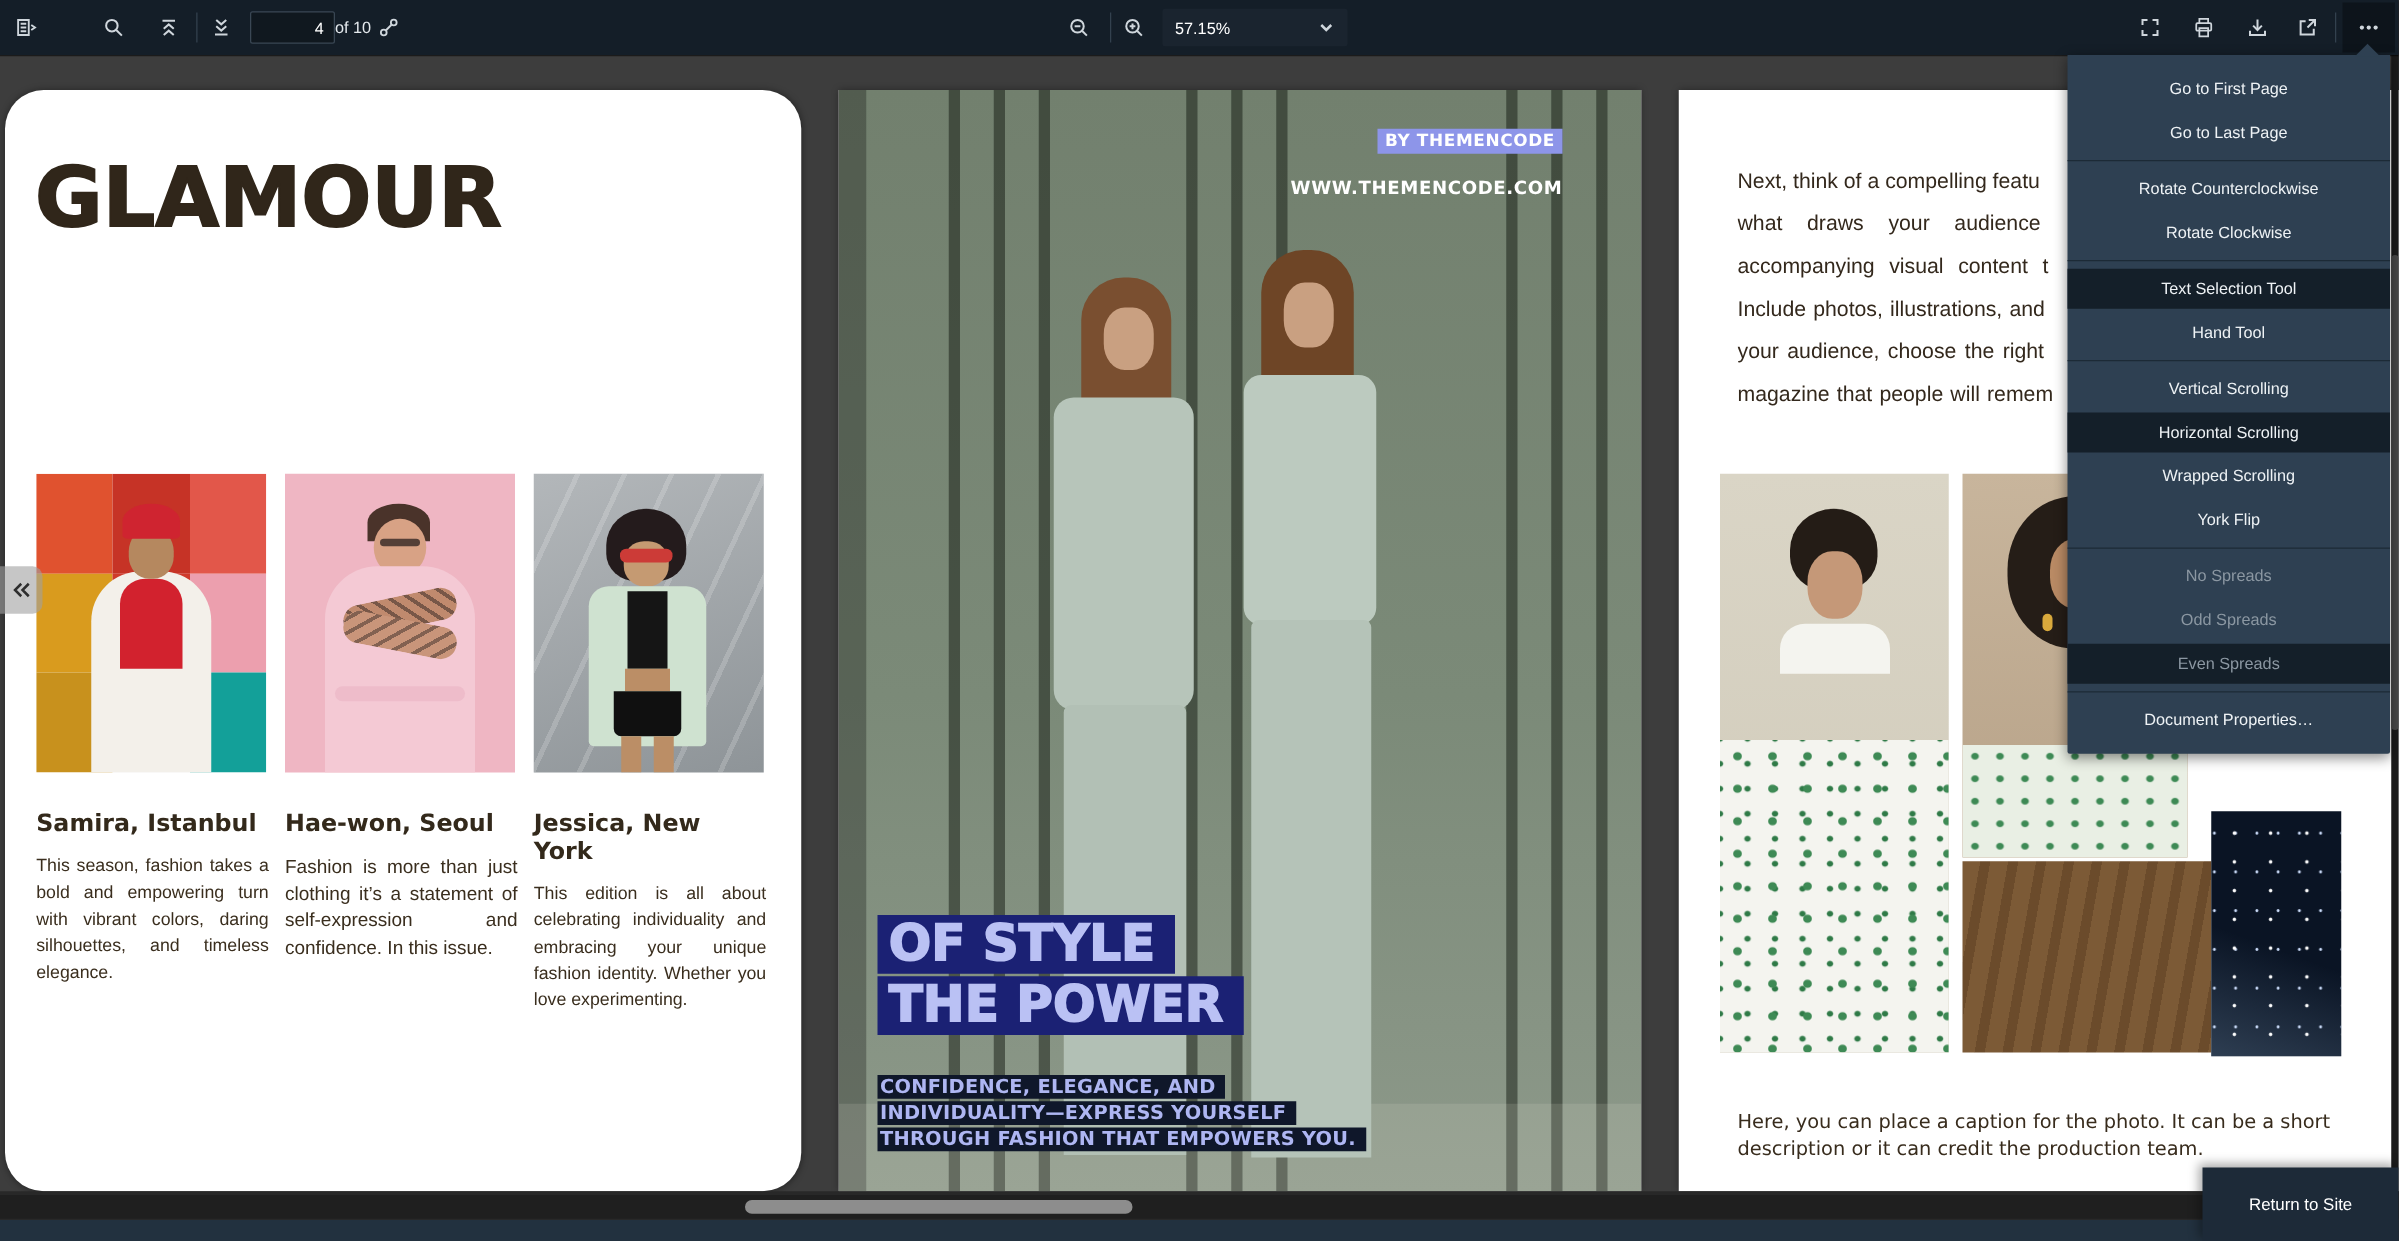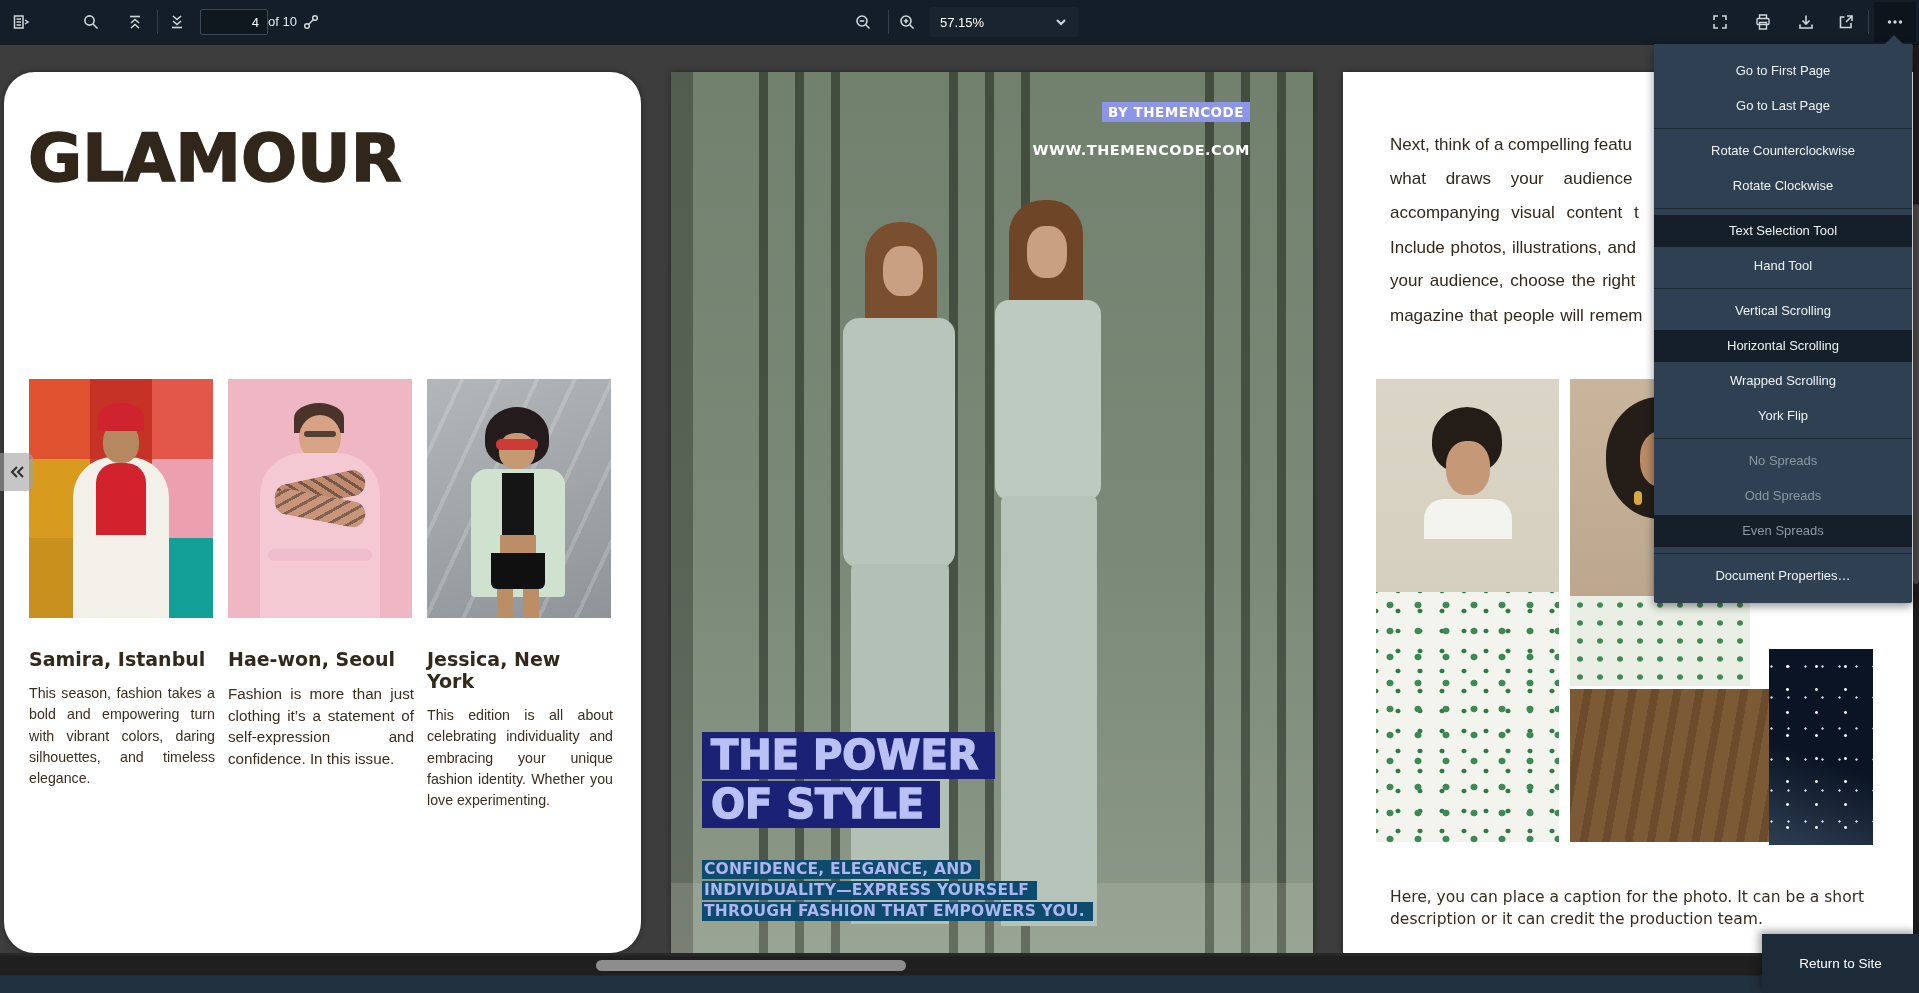--- a/index.html
+++ b/index.html
@@ -69,21 +69,21 @@
   .cp-shade{position:absolute;left:0;top:0;width:22px;height:100%;background:rgba(0,0,0,.28);}
   .cp-floor{position:absolute;left:0;bottom:0;width:100%;height:70px;background:rgba(225,230,218,.15);}
   .cp-byline{position:absolute;right:63px;top:30px;text-align:right;z-index:5;font-family:"DejaVu Sans",sans-serif;}
   .cp-byline .by{display:inline-block;background:#8d95e9;color:#fff;font-size:13.5px;font-weight:bold;
         letter-spacing:.5px;padding:2px 6px;}
   .cp-byline .web{margin-top:20px;color:#fff;font-size:14.5px;font-weight:bold;letter-spacing:.5px;}
   .cp-head{position:absolute;left:31px;top:660px;z-index:5;font-family:"DejaVu Sans",sans-serif;}
   .cp-head .hl{display:block;width:fit-content;background:#1b2174;color:#bac1f4;font-weight:bold;
         -webkit-text-stroke:1.4px #bac1f4;font-size:40px;line-height:45px;padding:1px 16px 1px 9px;margin-bottom:2px;}
   .cp-sub{position:absolute;left:31px;top:788px;z-index:5;font-family:"DejaVu Sans",sans-serif;}
-  .cp-sub .sl{display:block;width:fit-content;background:#0c4a6e;color:#aeb6f2;font-weight:bold;
+  .cp-sub .sl{display:block;width:fit-content;background:#0f172a;color:#aeb6f2;font-weight:bold;
         font-size:15.5px;line-height:17px;padding:1px 8px 1px 2px;margin-bottom:2px;letter-spacing:.2px;}
   
   .rp-line{position:absolute;left:47px;width:575px;height:26px;font-size:17px;color:#33281c;
         white-space:nowrap;overflow:hidden;}
   .rp-caption{position:absolute;left:47px;top:815px;width:480px;font-size:15.5px;line-height:1.4;color:#382c1d;
         font-family:"DejaVu Sans",sans-serif;}
   .rp-ph{position:absolute;overflow:hidden;}
   .rp-ph1{left:33px;top:307px;width:183px;height:463px;background:linear-gradient(#dad5c6,#cfc9b8);}
   .rp-ph2{left:227px;top:307px;width:180px;height:307px;background:linear-gradient(#c8b59c,#b7a288);}
   .rp-brown{left:227px;top:617px;width:199px;height:153px;
@@ -314,22 +314,22 @@
       <div class="fg" style="left:338px;top:128px;width:74px;height:230px;background:#6e4526;border-radius:34px 34px 22px 22px"></div>
       <div class="fg" style="left:356px;top:154px;width:40px;height:52px;background:#c9a081;border-radius:42%"></div>
       <div class="fg" style="left:324px;top:228px;width:106px;height:200px;background:#bccabf;border-radius:14px"></div>
       <div class="fg" style="left:330px;top:424px;width:96px;height:430px;background:#b5c3b8;border-radius:6px 6px 0 0"></div>
     </div>
     <div class="cp-byline">
       <span class="by">BY THEMENCODE</span>
       <div class="web">WWW.THEMENCODE.COM</div>
     </div>
     <div class="cp-head">
+      <span class="hl">OF STYLE</span>
       <span class="hl">THE POWER</span>
-      <span class="hl">OF STYLE</span>
     </div>
     <div class="cp-sub">
       <span class="sl">CONFIDENCE, ELEGANCE, AND</span>
       <span class="sl">INDIVIDUALITY—EXPRESS YOURSELF</span>
       <span class="sl">THROUGH FASHION THAT EMPOWERS YOU.</span>
     </div>
   </div>
 
   <div class="page right">
     <div class="rp-line" style="top:63px">Next, think of a compelling featu</div>

